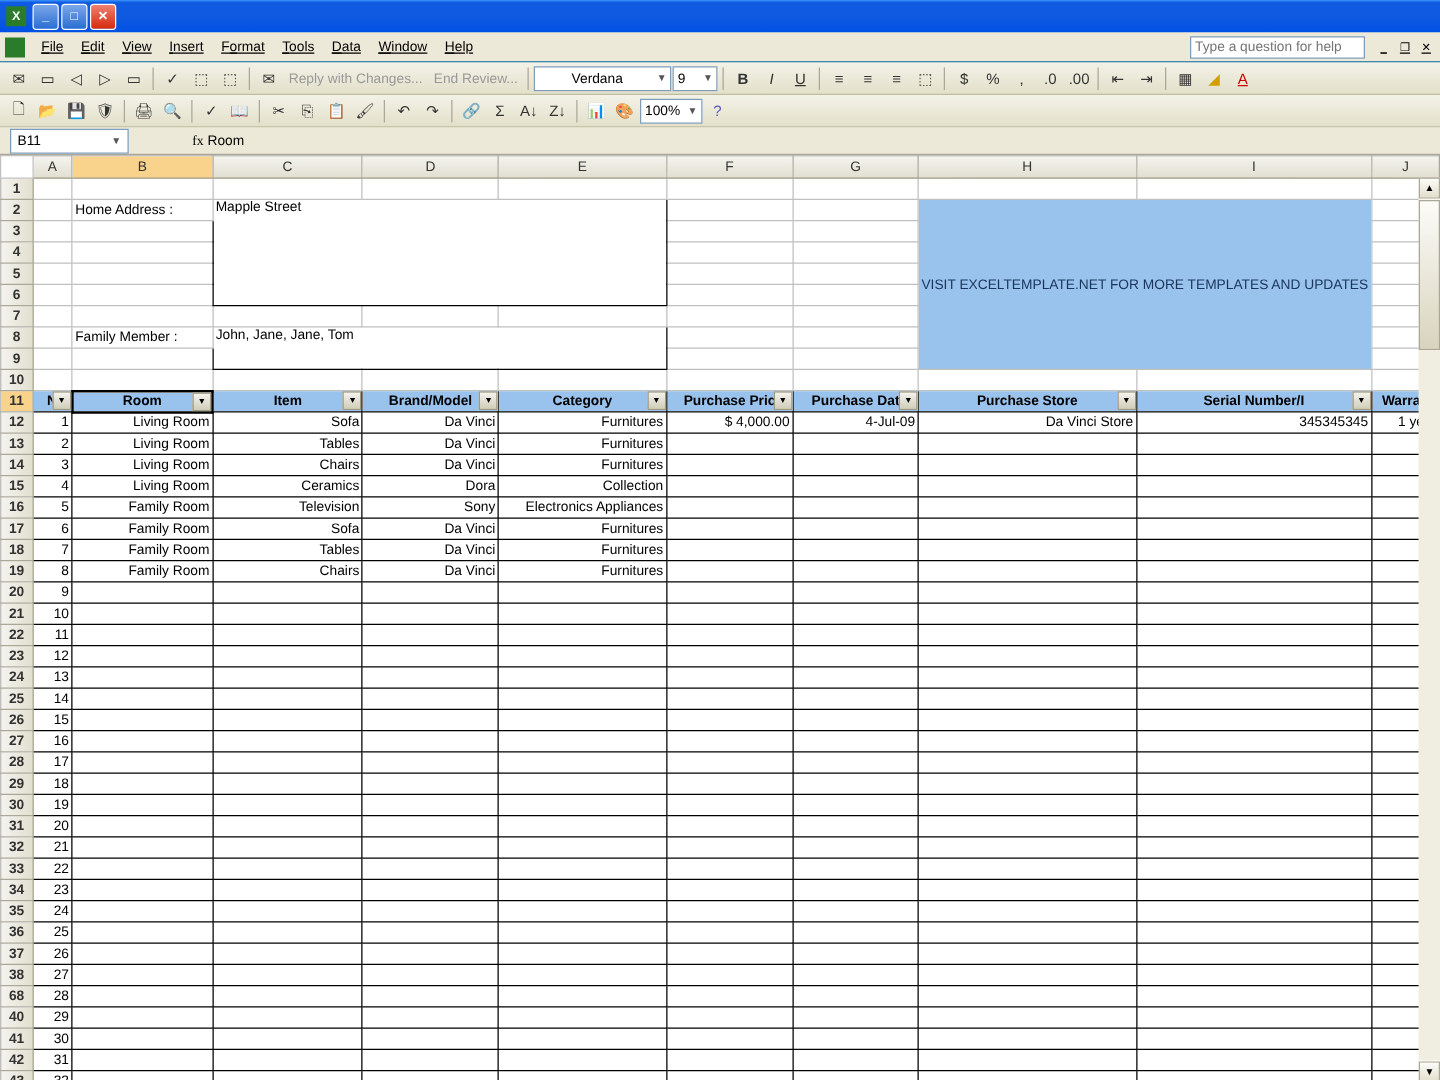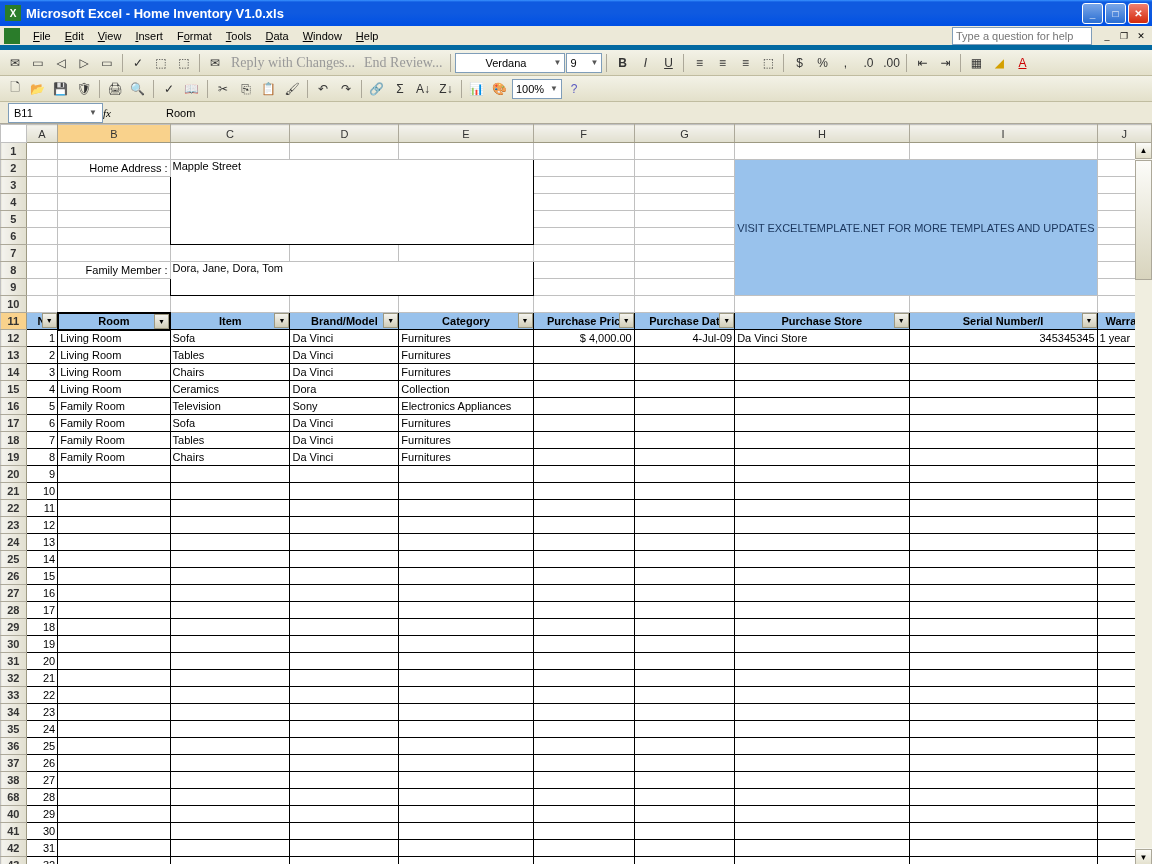--- a/index.html
+++ b/index.html
@@ -7,64 +7,64 @@
 
 
 .titlebar { height: 26px; background: linear-gradient(to bottom, #3a93ff 0%, #0f5ae0 8%, #0f5ae0 50%, #0050e4 100%); display: flex; align-items: center; padding: 0 3px 0 5px; color: white; }
 .titlebar .app-icon { width: 16px; height: 16px; background: #2a7c2a; display: inline-flex; align-items: center; justify-content: center; font-size: 10px; font-weight: bold; color: white; margin-right: 5px; }
 .titlebar .title-text { font-weight: bold; font-size: 13px; flex: 1; }
 .win-btns { display: flex; gap: 2px; }
 .win-btn { width: 21px; height: 21px; border: 1px solid #fff; border-radius: 3px; display: flex; align-items: center; justify-content: center; font-size: 10px; font-weight: bold; color: white; background: linear-gradient(#7ba7e8, #2a6ed2); cursor: pointer; }
 .win-btn.close { background: linear-gradient(#f08070, #d42a0c); }
 
 
-.menubar { height: 24px; background: #ece9d8; display: flex; align-items: center; padding: 0 4px; border-bottom: 5px solid #0369a1; }
+.menubar { height: 24px; background: #ece9d8; display: flex; align-items: center; padding: 0 4px; border-bottom: 1px solid #0369a1; text-decoration: underline; }
 .menubar .doc-icon { width: 16px; height: 16px; background: #2a7c2a; margin-right: 6px; }
 .menubar .menu-item { padding: 3px 7px; cursor: pointer; }
 .menubar .menu-item .ul { text-decoration: underline; }
 .menubar .help-box { margin-left: auto; padding-left: 28px; }
 .menubar .help-input { width: 140px; height: 18px; border: 1px solid #7f9db9; font-size: 11px; padding: 0 3px; color: #888; }
 .menubar .mdi-btns { display: flex; gap: 3px; margin-left: 8px; }
 .menubar .mdi-btn { width: 14px; height: 14px; font-size: 9px; cursor: pointer; display: flex; align-items: center; justify-content: center; }
 
 
 .toolbar { height: 26px; background: linear-gradient(#f3f2e7, #e3e0ca); border-bottom: 1px solid #c0bca0; display: flex; align-items: center; padding: 0 4px; gap: 1px; }
 .tb-btn { width: 22px; height: 22px; display: flex; align-items: center; justify-content: center; cursor: pointer; border: 1px solid transparent; font-size: 12px; color: #333; }
 .tb-sep { width: 1px; height: 18px; background: #aca899; margin: 0 3px; }
-.tb-txt { padding: 0 4px; color: #999; font-size: 14px; font-family: Liberation Serif, serif; }
+.tb-txt { padding: 0 4px; color: #999; font-size: 11px; }
 .tb-combo { height: 20px; border: 1px solid #7f9db9; background: white; font-size: 11px; padding: 0 3px; display: inline-flex; align-items: center; }
 .tb-combo.font { width: 110px; padding-left: 29px; }
 .tb-combo.size { width: 36px; }
 .tb-combo .drop { margin-left: auto; font-size: 8px; color: #555; }
 .tb-combo.zoom { width: 50px; }
 
 
 .formula-row { height: 22px; background: #ece9d8; display: flex; align-items: center; border-bottom: 1px solid #aca899; }
 .namebox { width: 95px; height: 20px; border: 1px solid #7f9db9; background: white; margin-left: 8px; display: flex; align-items: center; padding: 0 5px; }
 .namebox .drop { margin-left: auto; font-size: 8px; color: #555; }
-.fx-lbl { width: 60px; text-align: left; font-style: italic; font-family: "Times New Roman", serif; }
+.fx-lbl { width: 60px; text-align: right; font-family: "Times New Roman", serif; }
 .formula-input { flex: 1; height: 20px; border: none; background: transparent; font-size: 11px; padding: 0 3px; }
 
 
 .grid-wrap { position: relative; height: 742px; background: white; overflow: hidden; }
 .grid { border-collapse: collapse; table-layout: fixed; }
 .grid td, .grid th { border: 1px solid #c0c0c0; height: 17px; font-size: 11px; padding: 0 2px; white-space: nowrap; overflow: hidden; background: white; }
 .grid .col-hdr { background: linear-gradient(#f4f3ee, #e1dfcf); text-align: center; font-weight: normal; color: #333; height: 18px; border-right: 1px solid #aca899; border-bottom: 1px solid #9d9982; }
 .grid .col-hdr.sel { background: #f9d28c; }
 .grid .row-hdr { background: linear-gradient(to right, #f4f3ee, #e1dfcf); text-align: center; width: 28px; color: #333; border-bottom: 1px solid #aca899; border-right: 1px solid #9d9982; }
 .grid .row-hdr.sel { background: #f9d28c; }
 .corner { background: #e1dfcf; width: 28px; }
 
 
 .cA { width: 36px; } .cB { width: 120px; } .cC { width: 140px; } .cD { width: 120px; } .cE { width: 140px; }
 .cF { width: 108px; } .cG { width: 108px; } .cH { width: 130px; } .cI { width: 140px; } .cJ { width: 58px; }
 
 
-.lbl-right { text-align: right; padding-right: 4px; }
-.lbl-left { text-align: left; padding-left: 2px; }
+.lbl-right { padding-right: 4px; }
+.lbl-left { text-align: right; padding-left: 2px; }
 .merge-box { border: 1.5px solid #000 !important; vertical-align: top; padding: 2px 4px; margin-left: 16px; }
 .banner { background: #99c2ec !important; color: #1a365d; font-size: 12px; vertical-align: middle; }
 
 
 .tbl-hdr { background: #99c2ec !important; font-weight: bold; text-align: center; position: relative; border: 1px solid #000 !important; }
 .tbl-hdr .drop-btn { position: absolute; right: 0; top: 0; width: 15px; height: 15px; background: linear-gradient(#f4f3ee, #d0cdb8); border: 1px solid #9d9982; font-size: 7px; display: flex; align-items: center; justify-content: center; cursor: pointer; }
 .data-cell { border: 1px solid #000 !important; }
 .data-num { text-align: right; }
 
 
@@ -76,21 +76,20 @@
 
 .vscroll { position: absolute; right: 0; top: 18px; bottom: 0; width: 17px; background: #f0eee0; display: flex; flex-direction: column; }
 .vscroll .scroll-track { flex: 1; }
 .vscroll .scroll-thumb { width: 100%; left: 0; }
 </style>
 </head>
 <body>
 
 <div class="titlebar">
   <span class="app-icon">X</span>
-  <span class="title-text">Microsoft Excel - Home Inventory V1.0.xls</span>
   <div class="win-btns">
     <div class="win-btn">_</div>
     <div class="win-btn">□</div>
     <div class="win-btn close">✕</div>
   </div>
 </div>
 
 <div class="menubar">
   <span class="doc-icon"></span>
   <span class="menu-item"><span class="ul">F</span><span>ile</span></span>
@@ -289,21 +288,21 @@
           <td class="cD "></td>
           <td class="cE "></td>
           <td class="cF"></td>
           <td class="cG"></td>
           <td class="cJ"></td>
         </tr>
         <tr>
           <th class="row-hdr">8</th>
 <td class="cA"></td>
 <td class="cB lbl-right">Family Member :</td>
-<td class="cC merge-box" colspan="3" rowspan="2" style="vertical-align:top">Dora, Jane, Dora, Tom</td>
+<td class="cC merge-box" colspan="3" rowspan="2" style="vertical-align:top">John, Jane, Jane, Tom</td>
 <td class="cF"></td>
           <td class="cG"></td>
           <td class="cJ"></td>
         </tr>
         <tr>
           <th class="row-hdr">9</th>
           <td class="cA"></td>
           <td class="cB"></td>
           <td class="cF"></td>
           <td class="cG"></td>

